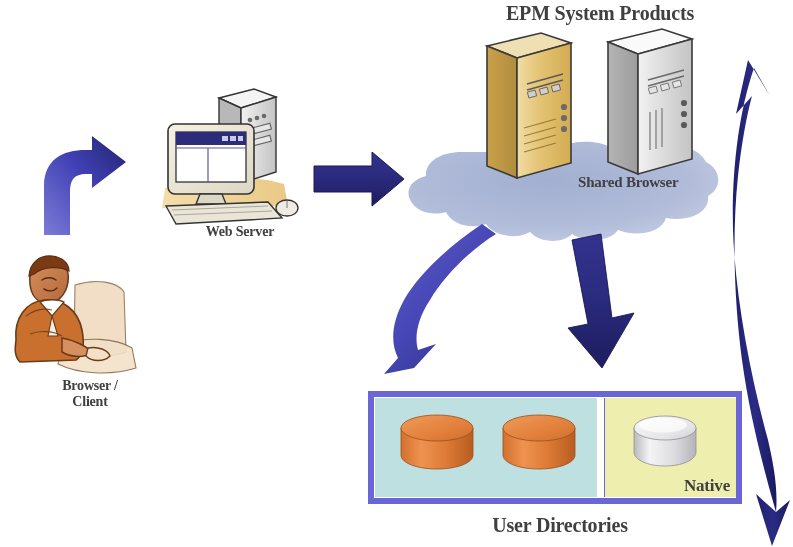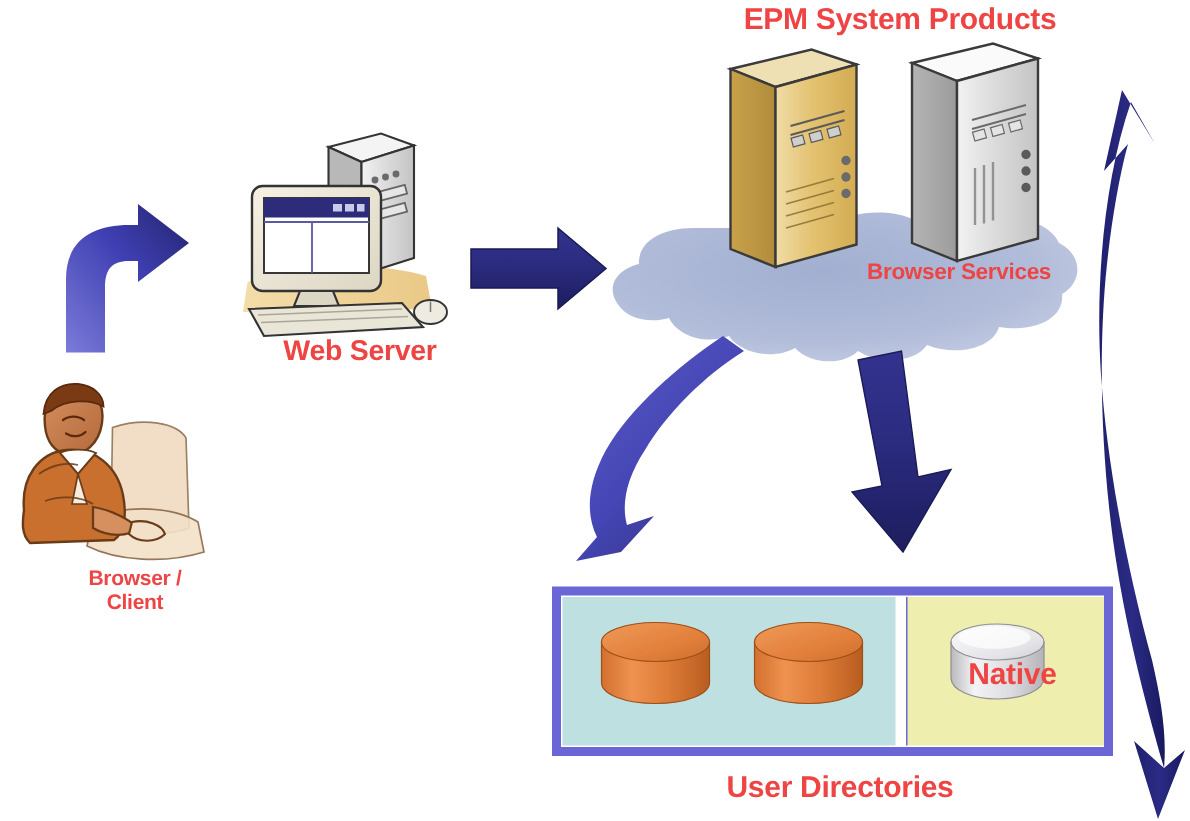--- a/index.html
+++ b/index.html
@@ -13,54 +13,56 @@
   #diagram {
     position: relative;
     width: 793px;
     height: 547px;
     background: #ffffff;
     overflow: hidden;
   }
   .lbl {
     position: absolute;
     font-weight: bold;
-    color: #ef4444;
+    color: #404040;
     text-align: center;
     line-height: 1.12;
     white-space: pre-line;
     letter-spacing: -0.2px;
+    font-family: Liberation Serif, serif;
   }
   #title-epm {
     left: 430px; top: 2px; width: 340px;
     font-size: 20px;
   }
   #label-web-server {
     left: 140px; top: 224px; width: 200px;
-    font-size: 19px;
+    font-size: 14px;
   }
   #label-browser-client {
     left: 0px; top: 378px; width: 180px;
     font-size: 14px;
   }
   #label-shared-services {
     left: 578px; top: 174px; width: 170px;
     font-size: 15px;
     text-align: left;
   }
   #label-user-directories {
     left: 420px; top: 514px; width: 280px;
     font-size: 20px;
   }
   #label-external {
     left: 420px; top: 466px; width: 140px;
     font-size: 15px;
   }
   #label-native {
-    left: 620px; top: 439px; width: 110px;
-    font-size: 20px;
+    left: 620px; top: 476px; width: 110px;
+    font-size: 17px;
+    text-align: right;
   }
   .svg-layer {
     position: absolute;
     left: 0; top: 0;
     width: 793px;
     height: 547px;
   }
   .ud-frame {
     position: absolute;
     left: 368px; top: 391px;
@@ -412,21 +414,21 @@
     </g>
     <g>
       <path d="M634 428 L634 452 C 634 460, 648 466, 665 466 C 682 466, 696 460, 696 452 L696 428 Z" fill="url(#gradWhiteBody)" stroke="#8e8e94" stroke-width="0.8"></path>
       <ellipse cx="665" cy="428" rx="31" ry="12" fill="url(#gradWhiteTop)" stroke="#8e8e94" stroke-width="0.8"></ellipse>
       <ellipse cx="663" cy="425" rx="24" ry="7.5" fill="#ffffff" opacity="0.7"></ellipse>
     </g>
   </svg>
 
   <div class="lbl" id="title-epm">EPM System Products</div>
 
-  <div class="lbl" id="label-shared-services">Browser Services</div>
+  <div class="lbl" id="label-shared-services">Shared Browser</div>
 
   <div class="lbl" id="label-web-server">Web Server</div>
 
   <div class="lbl" id="label-browser-client">Browser /
 Client</div>
 
 
   <div class="lbl" id="label-native">Native</div>
 
   <div class="lbl" id="label-user-directories">User Directories</div>

